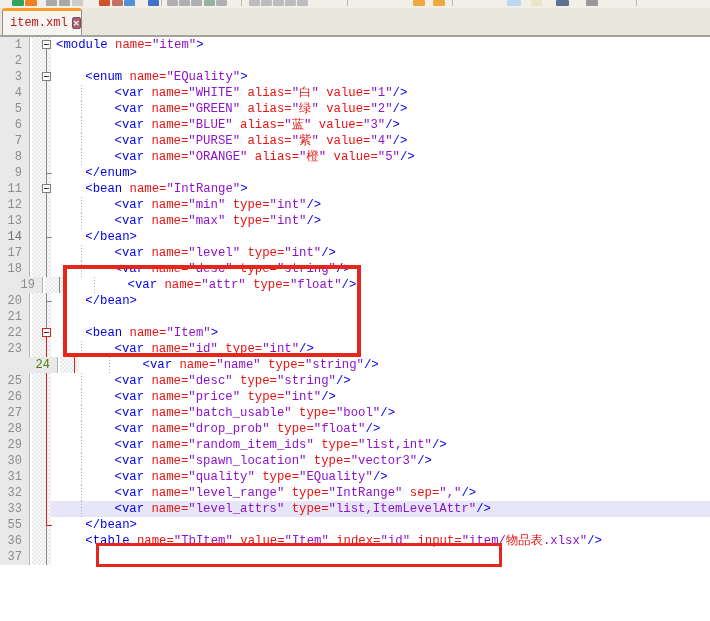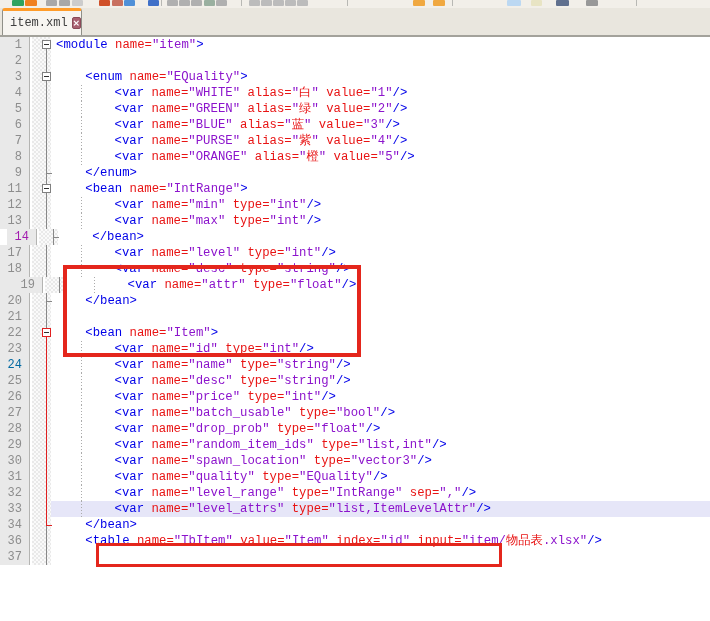--- a/index.html
+++ b/index.html
@@ -7,21 +7,21 @@
           font-family:"Liberation Mono","DejaVu Sans Mono",monospace;}
   
   .toolbar{position:absolute;left:0;top:0;width:710px;height:8px;background:#f2efe9;border-bottom:1px solid #d8d5cd;}
   .tb-icon{position:absolute;top:0;height:6px;border-radius:1px;}
   .tb-sep{position:absolute;top:0;width:1px;height:6px;background:#b8b8b4;}
   
   .tabbar{position:absolute;left:0;top:8px;width:710px;height:29px;background:#e9e6de;border-bottom:2px solid #a3a29b;box-sizing:border-box;}
   .tab{position:absolute;left:2px;top:0;height:27px;width:80px;background:#f7f5f1;
        border:1px solid #8f8f88;border-bottom:none;border-top:3px solid #ff9c2a;
        border-radius:3px 3px 0 0;box-sizing:border-box;display:flex;align-items:center;gap:4px;padding:0 3px;}
-  .tab-label{font-family:"Liberation Mono","DejaVu Sans Mono",monospace;font-size:12px;color:#404040;white-space:pre;}
+  .tab-label{font-family:"Liberation Mono","DejaVu Sans Mono",monospace;font-size:12px;color:#b91c1c;white-space:pre;}
   .tab-close{width:12px;height:12px;background:#a86070;border:1px solid #8a4a58;box-sizing:border-box;
              color:#fff;font-size:9px;line-height:10px;text-align:center;font-weight:bold;
              font-family:"DejaVu Sans",sans-serif;border-radius:2px;}
   
   .editor{position:absolute;left:0;top:37px;width:710px;height:584px;background:#fff;overflow:hidden;}
   .row{display:flex;height:16px;position:relative;}
   .ln{width:29px;background:#e9e9e9;border-right:1px solid #b4b4b2;color:#8d8d8d;
       font-size:12px;line-height:16px;text-align:right;padding-right:7px;box-sizing:content-box;flex:none;width:22px;}
   .strip{width:2px;background:#fff;flex:none;}
   .fold{width:19px;flex:none;position:relative;
@@ -192,21 +192,21 @@
       </div>
       <div class="row">
         <div class="ln" style="color: rgb(141, 141, 141);">13</div>
         <div class="strip"></div>
         <div class="fold">
           <span class="vl"></span>
         </div>
         <div class="code" style="padding-left: 63.56px;"><span class="guide"></span><span class="tag" style="color: rgb(0, 0, 232);">&lt;var </span><span class="attr" style="color: rgb(232, 20, 20);">name=</span><span class="val" style="color: rgb(140, 20, 204);">"max"</span><span class="plain" style="color: rgb(0, 0, 0);"> </span><span class="attr" style="color: rgb(232, 20, 20);">type=</span><span class="val" style="color: rgb(140, 20, 204);">"int"</span><span class="tag" style="color: rgb(0, 0, 232);">/&gt;</span></div>
       </div>
       <div class="row">
-        <div class="ln" style="color: #a21caf; margin-left: 7px;">14</div>
+        <div class="ln" style="color: #737373;">14</div>
         <div class="strip"></div>
         <div class="fold">
           <span class="vl"></span>
           <span class="tick"></span>
         </div>
         <div class="code" style="padding-left: 34.28px;"><span class="tag" style="color: rgb(0, 0, 232);">&lt;/bean&gt;</span></div>
       </div>
       <div class="row">
         <div class="ln" style="color: rgb(141, 141, 141);">17</div>
         <div class="strip"></div>
@@ -260,21 +260,21 @@
       </div>
       <div class="row">
         <div class="ln" style="color: rgb(141, 141, 141);">23</div>
         <div class="strip"></div>
         <div class="fold">
           <span class="vl red"></span>
         </div>
         <div class="code" style="padding-left: 63.56px;"><span class="guide"></span><span class="tag" style="color: rgb(0, 0, 232);">&lt;var </span><span class="attr" style="color: rgb(232, 20, 20);">name=</span><span class="val" style="color: rgb(140, 20, 204);">"id"</span><span class="plain" style="color: rgb(0, 0, 0);"> </span><span class="attr" style="color: rgb(232, 20, 20);">type=</span><span class="val" style="color: rgb(140, 20, 204);">"int"</span><span class="tag" style="color: rgb(0, 0, 232);">/&gt;</span></div>
       </div>
       <div class="row">
-        <div class="ln" style="color: #0369a1;">24</div>
+        <div class="ln" style="color: #4d7c0f; padding-left: 28px;">24</div>
         <div class="strip"></div>
         <div class="fold">
           <span class="vl red"></span>
         </div>
         <div class="code" style="padding-left: 63.56px;"><span class="guide"></span><span class="tag" style="color: rgb(0, 0, 232);">&lt;var </span><span class="attr" style="color: rgb(232, 20, 20);">name=</span><span class="val" style="color: rgb(140, 20, 204);">"name"</span><span class="plain" style="color: rgb(0, 0, 0);"> </span><span class="attr" style="color: rgb(232, 20, 20);">type=</span><span class="val" style="color: rgb(140, 20, 204);">"string"</span><span class="tag" style="color: rgb(0, 0, 232);">/&gt;</span></div>
       </div>
       <div class="row">
         <div class="ln" style="color: rgb(141, 141, 141);">25</div>
         <div class="strip"></div>
         <div class="fold">
@@ -340,21 +340,21 @@
       </div>
       <div class="row cur">
         <div class="ln" style="color: rgb(141, 141, 141);">33</div>
         <div class="strip"></div>
         <div class="fold">
           <span class="vl red"></span>
         </div>
         <div class="code" style="padding-left: 63.56px;"><span class="guide"></span><span class="tag" style="color: rgb(0, 0, 232);">&lt;var </span><span class="attr" style="color: rgb(232, 20, 20);">name=</span><span class="val" style="color: rgb(140, 20, 204);">"level_attrs"</span><span class="plain" style="color: rgb(0, 0, 0);"> </span><span class="attr" style="color: rgb(232, 20, 20);">type=</span><span class="val" style="color: rgb(140, 20, 204);">"list,ItemLevelAttr"</span><span class="tag" style="color: rgb(0, 0, 232);">/&gt;</span></div>
       </div>
       <div class="row">
-        <div class="ln" style="color: rgb(141, 141, 141);">34</div>
+        <div class="ln" style="color: rgb(141, 141, 141);">55</div>
         <div class="strip"></div>
         <div class="fold">
           <span class="vl tophalf red"></span>
           <span class="vl bothalf"></span>
           <span class="tick red"></span>
         </div>
         <div class="code" style="padding-left: 34.28px;"><span class="tag" style="color: rgb(0, 0, 232);">&lt;/bean&gt;</span></div>
       </div>
       <div class="row">
         <div class="ln" style="color: rgb(141, 141, 141);">36</div>

